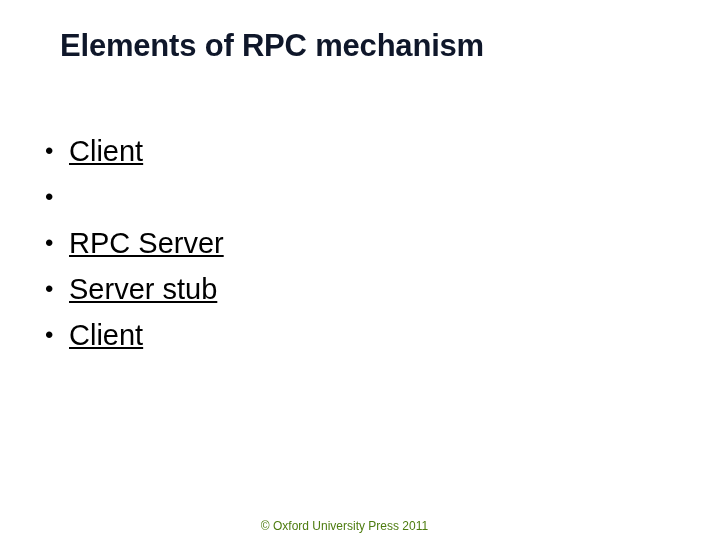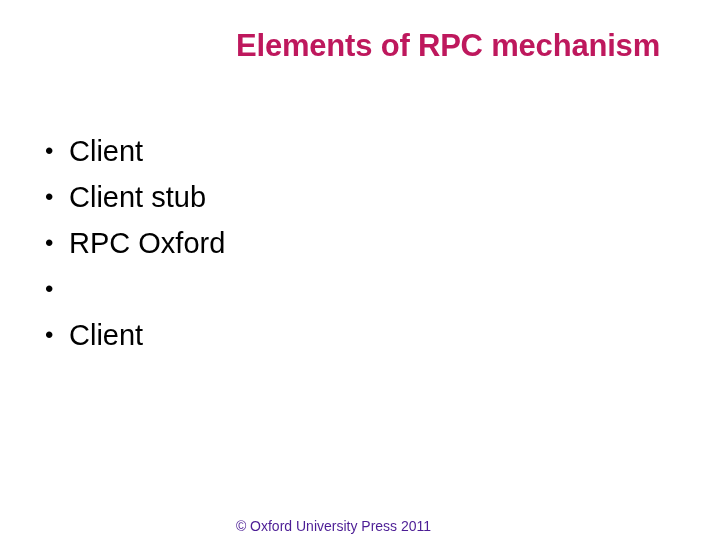--- a/index.html
+++ b/index.html
@@ -16,25 +16,25 @@
     width: 720px;
     height: 540px;
     background: #ffffff;
     overflow: hidden;
   }
   .slide-title {
     position: absolute;
     left: 60px;
     top: 24px;
     width: 600px;
-    text-align: right;
+    text-align: left;
     font-size: 31px;
     line-height: 43px;
     font-weight: bold;
-    color: #be185d;
+    color: #0f172a;
     letter-spacing: -0.2px;
   }
   .bullet-list {
     position: absolute;
     left: 40px;
     top: 128px;
     width: 620px;
     margin: 0;
     padding: 0;
     list-style: none;
@@ -56,57 +56,59 @@
     top: 0;
     width: 14px;
     height: 46px;
     line-height: 46px;
     font-size: 24px;
     color: #000000;
     text-align: left;
   }
   .bullet-text {
     display: inline-block;
+    text-decoration: underline;
   }
   .footer {
     position: absolute;
     left: 0;
     top: 519px;
     width: 667px;
     text-align: center;
-    font-size: 14px;
+    font-size: 12px;
     line-height: 14px;
-    color: #4c1d95;
+    color: #4d7c0f;
+    padding-left: 11px;
   }
 </style>
 </head>
 <body>
 
 <div class="slide">
 
   <div class="slide-title">
     <span>Elements of RPC mechanism</span>
     <br>
   </div>
 
   <ul class="bullet-list">
     <li class="bullet-item">
       <span class="bullet-marker">•</span>
       <span class="bullet-text">Client</span>
     </li>
     <li class="bullet-item">
       <span class="bullet-marker">•</span>
-      <span class="bullet-text">Client stub</span>
     </li>
     <li class="bullet-item">
       <span class="bullet-marker">•</span>
-      <span class="bullet-text">RPC Oxford</span>
+      <span class="bullet-text">RPC Server</span>
     </li>
     <li class="bullet-item">
       <span class="bullet-marker">•</span>
+      <span class="bullet-text">Server stub</span>
     </li>
     <li class="bullet-item">
       <span class="bullet-marker">•</span>
       <span class="bullet-text">Client</span>
     </li>
   </ul>
 
   <div class="footer">© Oxford University Press 2011</div>
 
 </div>

